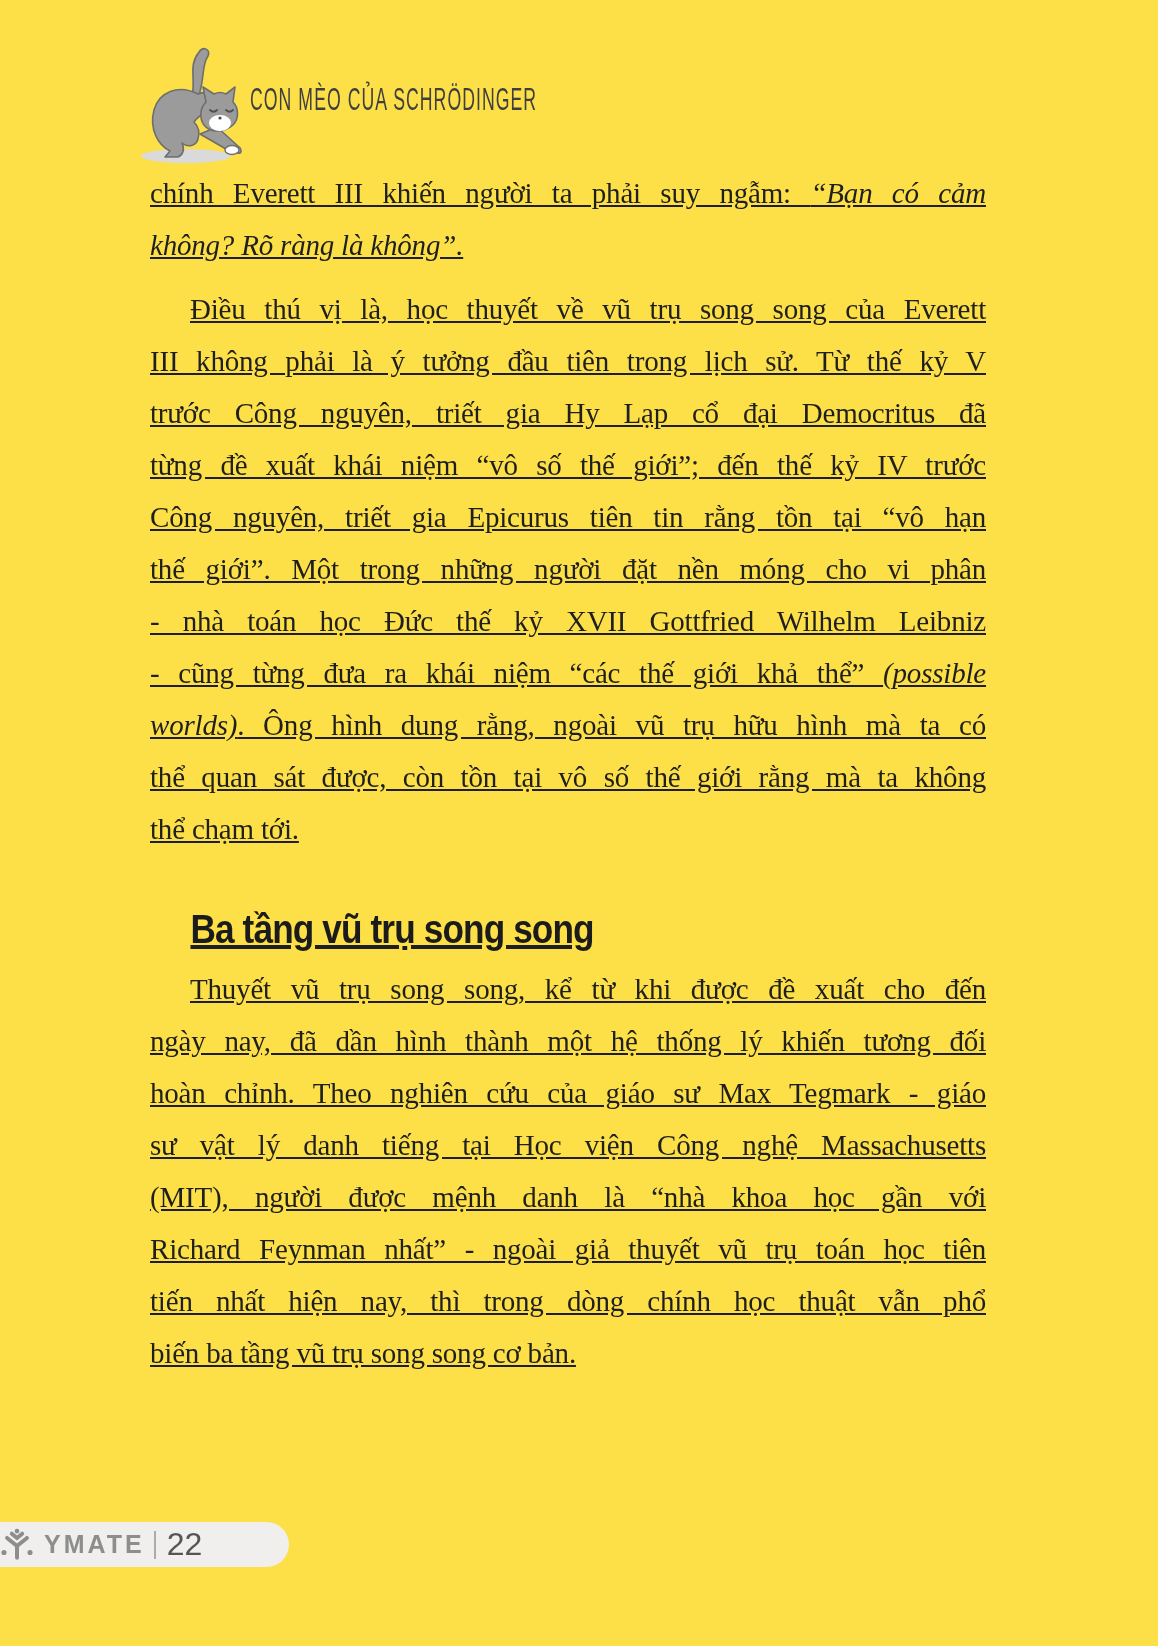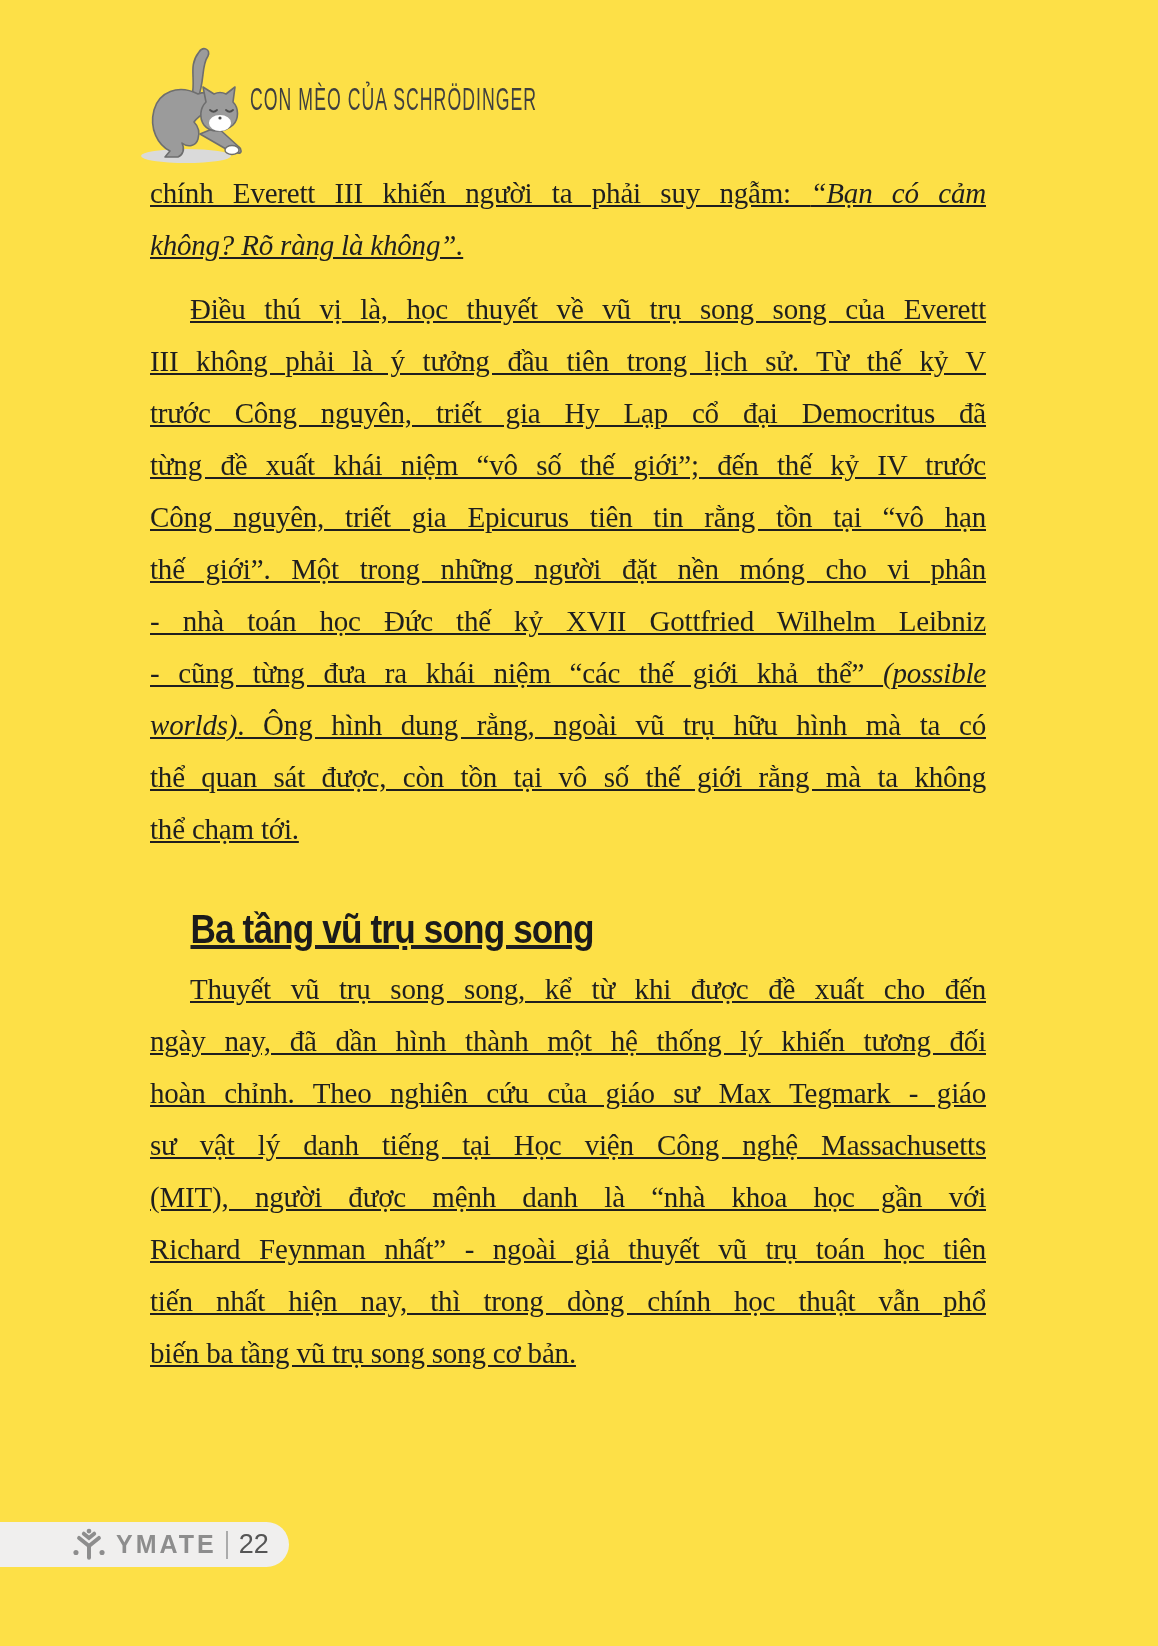--- a/index.html
+++ b/index.html
@@ -43,33 +43,33 @@
     letter-spacing:-1px;color:#1b1b1b;white-space:nowrap;
     transform:scaleX(0.88);transform-origin:left center;
   }
   
   .footer-pill{
     position:absolute;left:0;top:1522px;
     width:289px;height:45px;
     background:#f0efee;
     border-radius:0 23px 23px 0;
     display:flex;align-items:center;
-    padding-left:72px;box-sizing:border-box;
+    box-sizing:border-box;
     font-family:"Liberation Sans", sans-serif;
   }
   .brand-label{
     margin-left:10px;
     font-size:25px;font-weight:bold;letter-spacing:3px;
     color:#8d8d8d;
   }
   .footer-divider{
     width:2px;height:28px;background:#ababab;
     margin:0 11px 0 9px;
   }
-  .page-number{font-size:27px;color:#555555;}
+  .page-number{font-size:32px;color:#555555;}
 </style>
 </head>
 <body>
 
 <div class="page">
 
   <div class="cat-wrap">
     <svg width="116" height="126" viewBox="0 0 116 126">
       <ellipse cx="52" cy="114" rx="45" ry="7" fill="#dadada"></ellipse>
 

